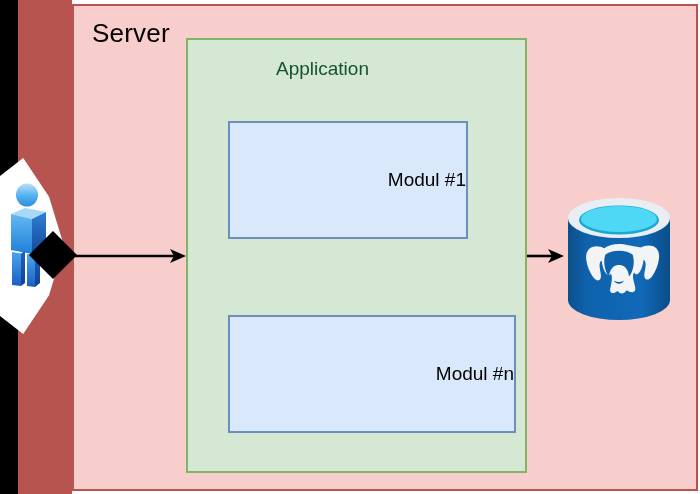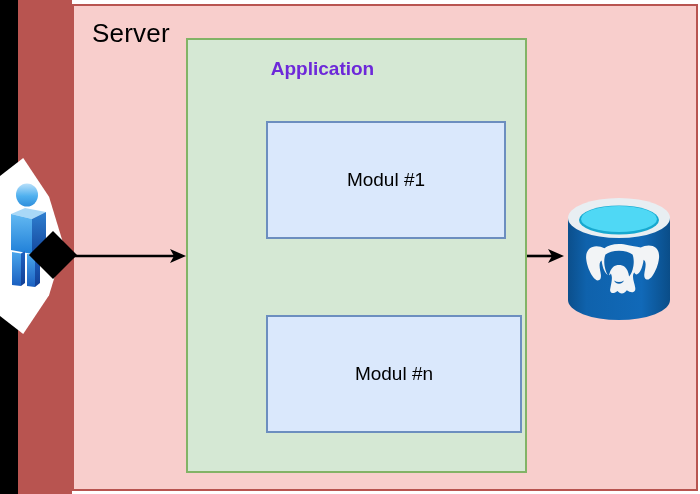--- a/index.html
+++ b/index.html
@@ -70,41 +70,39 @@
     border: 2px solid #82b366;
     box-sizing: border-box;
   }
   .application-label {
     position: absolute;
     left: 186px;
     top: 58px;
     width: 273px;
     text-align: center;
     font-size: 19px;
-    color: #6d28d9;
-    font-weight: bold;
+    color: #14532d;
   }
 
   
   .module-box {
     position: absolute;
     background: #dae8fc;
     border: 2px solid #6c8ebf;
     box-sizing: border-box;
     display: flex;
     align-items: center;
-    justify-content: center;
-    margin-left: 38px;
+    justify-content: flex-end;
   }
   .module-label {
     font-size: 19px;
     color: #000000;
   }
   #module-1 { left: 228px; top: 121px; width: 240px; height: 118px; }
-  #module-n { left: 228px; top: 315px; width: 256px; height: 118px; }
+  #module-n { left: 228px; top: 315px; width: 288px; height: 118px; }
 
   
   .actor-blob {
     position: absolute;
     left: -4px;
     top: 158px;
     width: 68px;
     height: 176px;
     background: #ffffff;
     clip-path: polygon(0% 12%, 40% 0%, 78% 22%, 100% 50%, 78% 78%, 40% 100%, 0% 88%);

